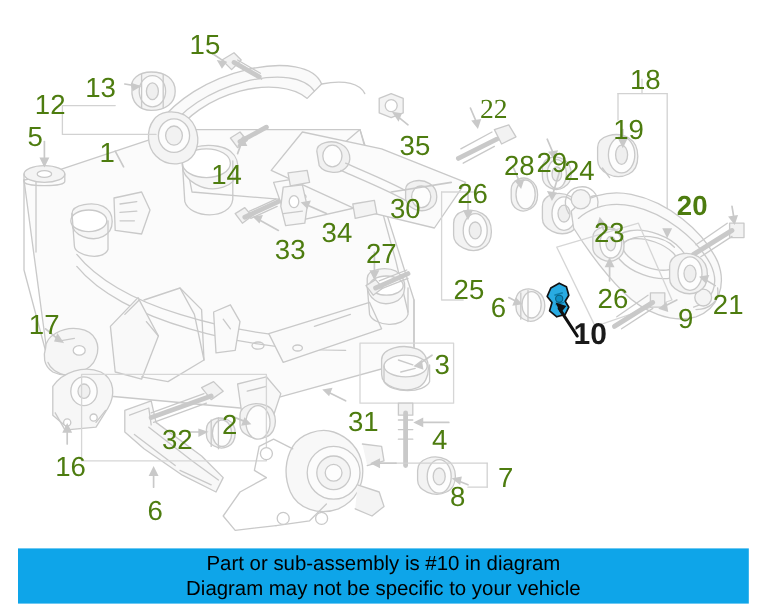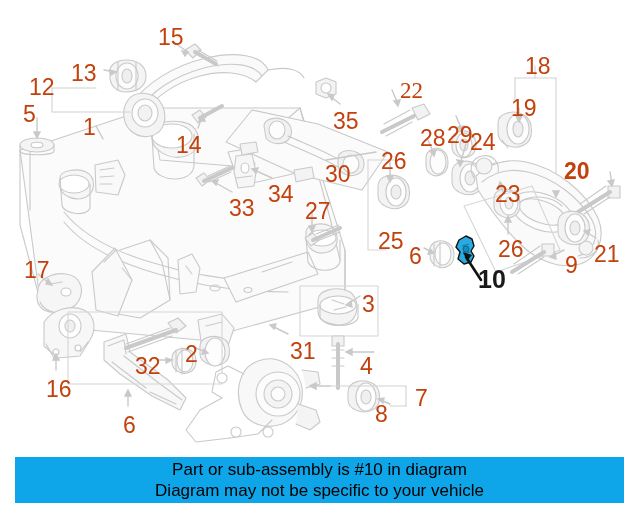--- a/index.html
+++ b/index.html
@@ -7,21 +7,21 @@
     width:640px;height:512px;
     background:#ffffff;
     font-family:"Liberation Sans", sans-serif;
     overflow:hidden;
     position:relative;
   }
   #diagram-root{position:absolute;left:0;top:0;width:640px;height:512px;}
   .layer{position:absolute;left:0;top:0;width:640px;height:512px;}
   .callout{
     position:absolute;
-    color:#c2410c;
+    color:#4d7c0f;
     font-size:23px;
     line-height:23px;
     font-family:"Liberation Sans", sans-serif;
     white-space:nowrap;
     user-select:none;
   }
   .callout.hl{ color:#1a1a1a; font-size:25px;font-weight:bold; }
   #banner{
     position:absolute;
     left:15px;top:457px;

